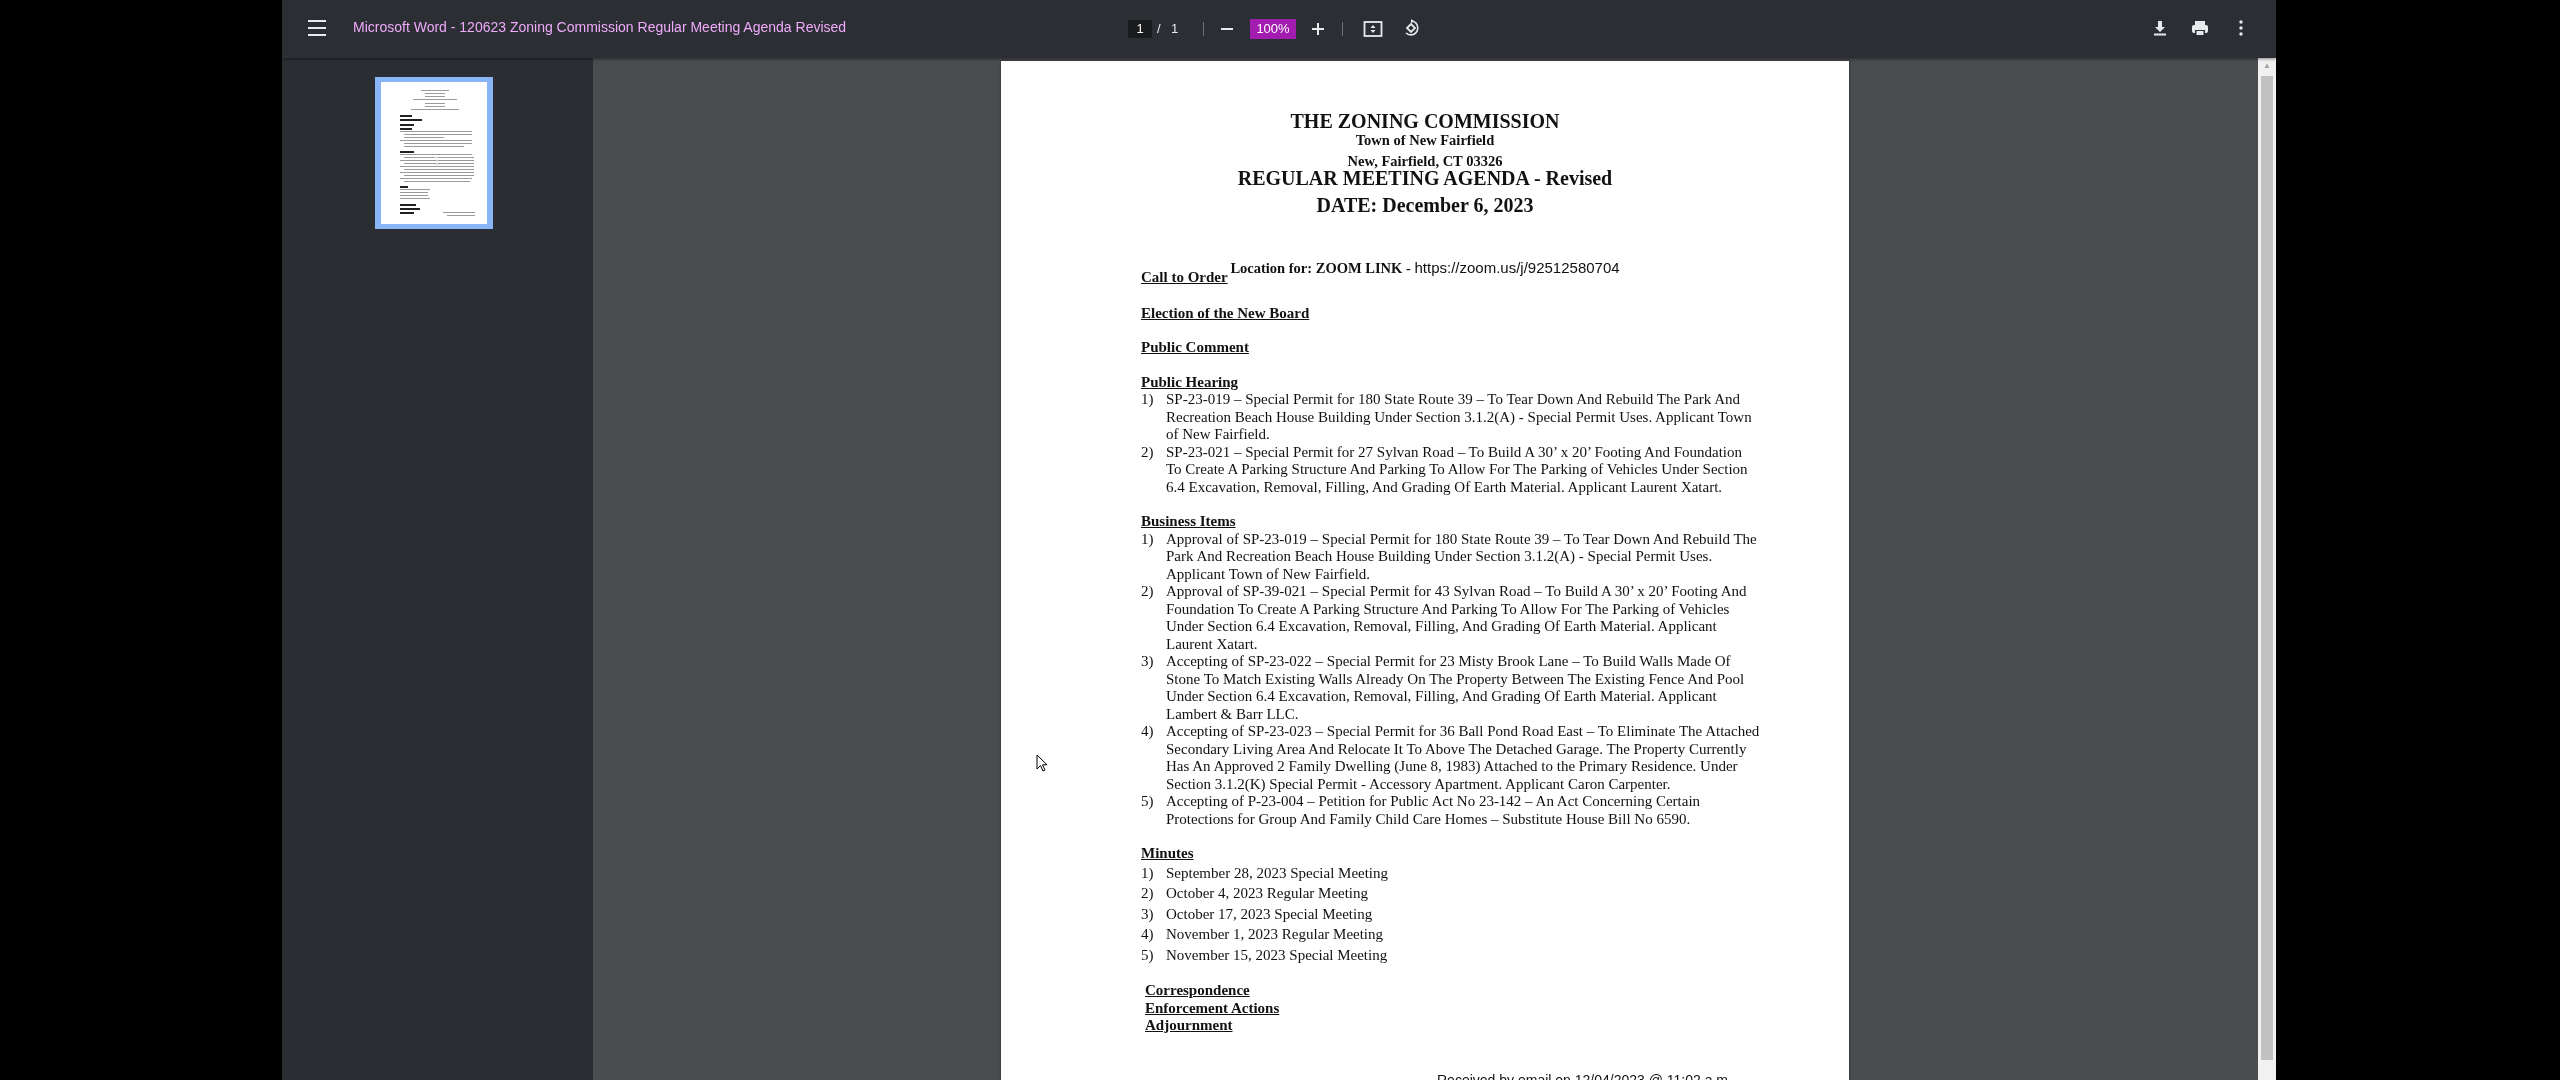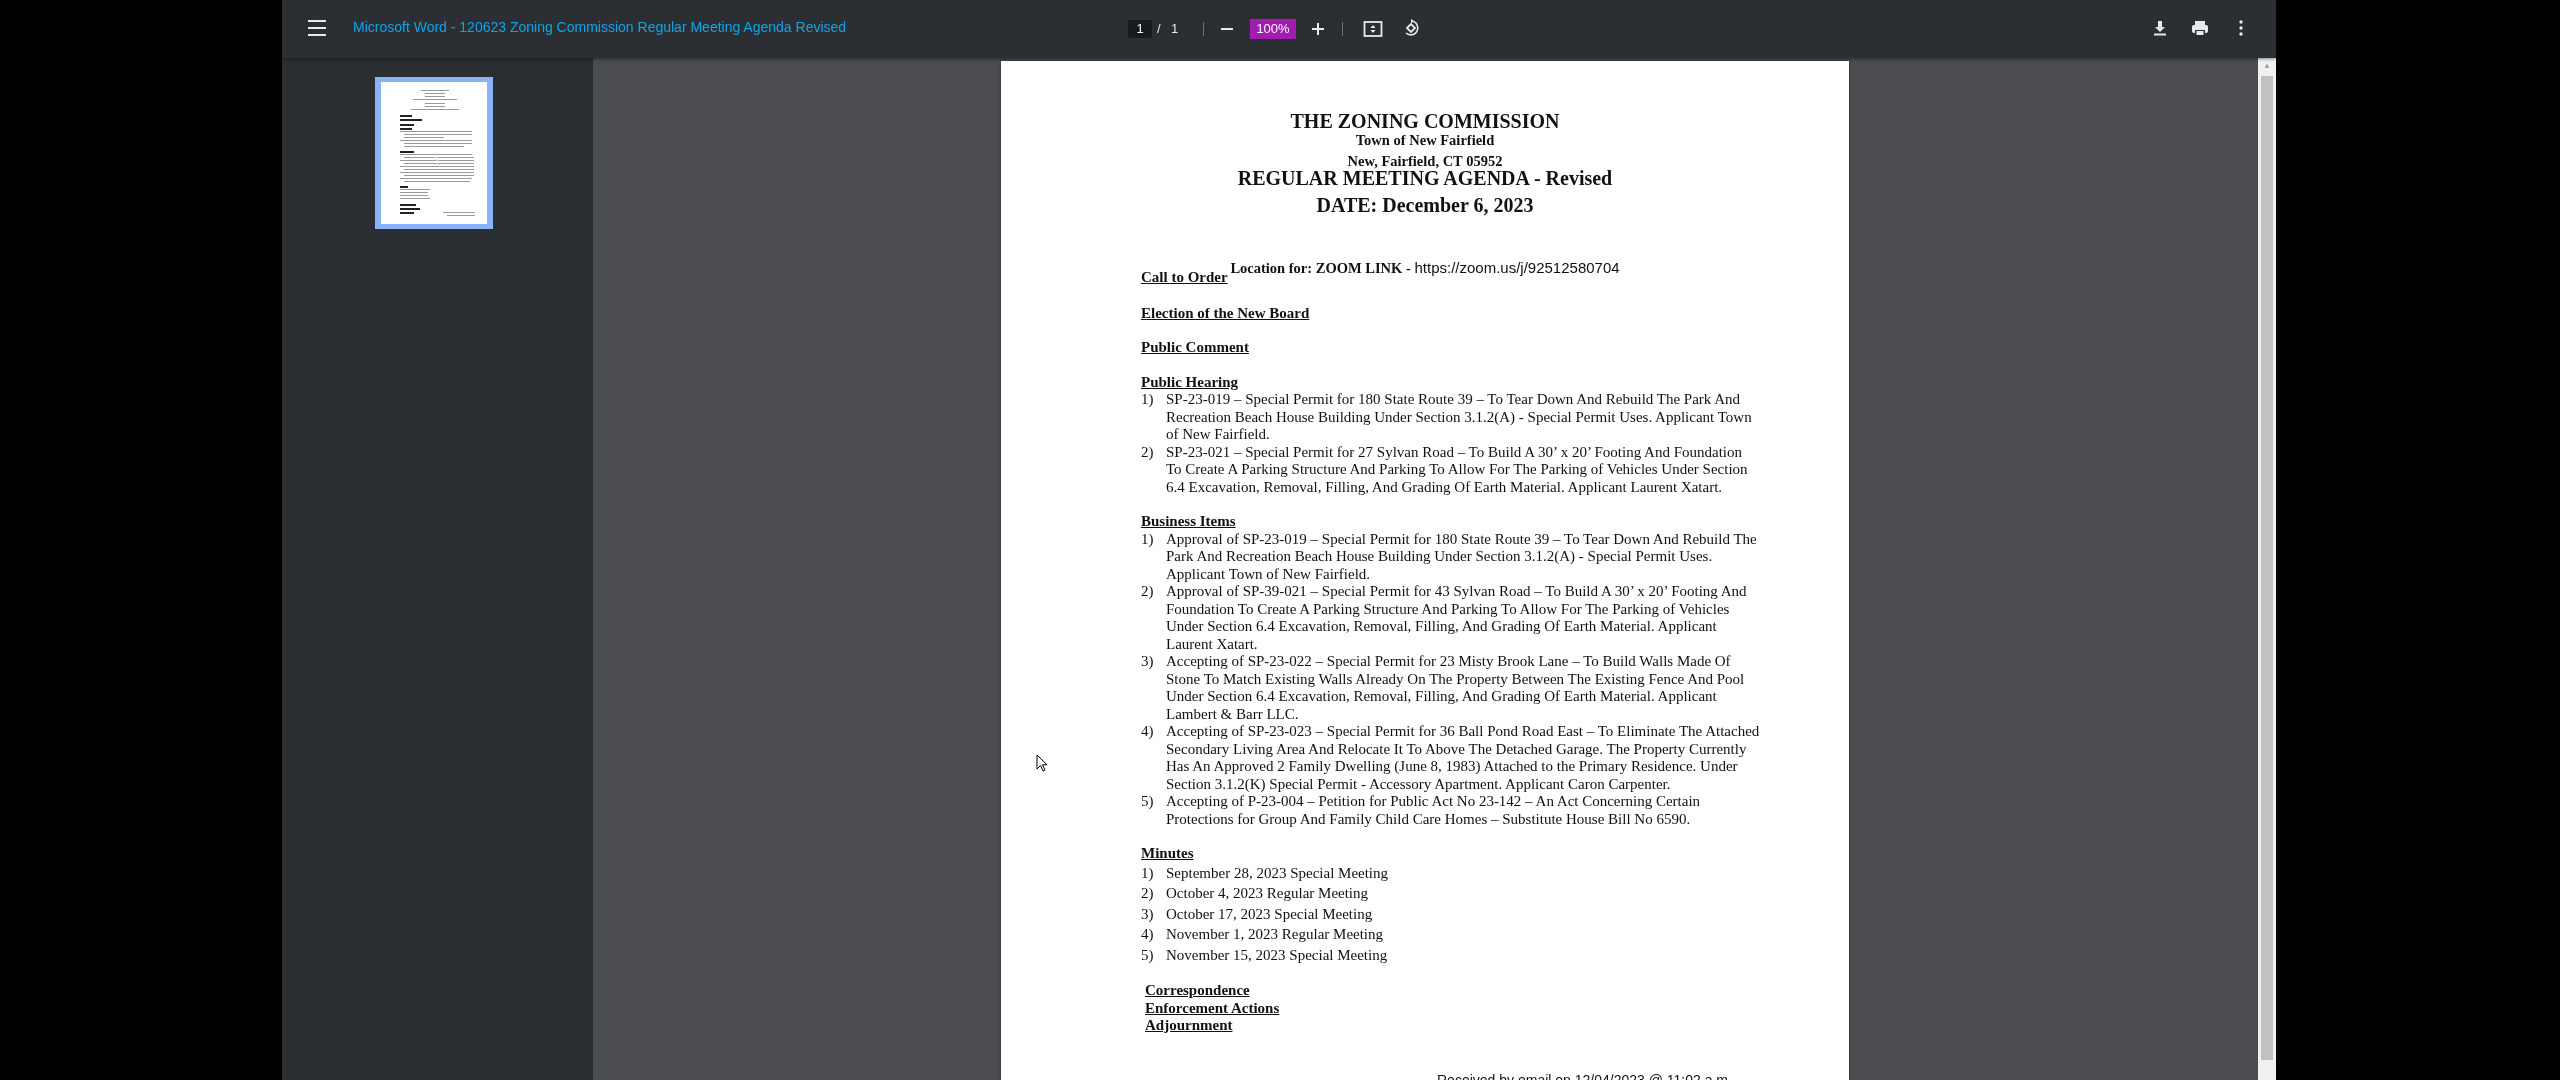--- a/index.html
+++ b/index.html
@@ -2,21 +2,21 @@
 <html><head>
 <meta charset="utf-8">
 <style>
   html, body { margin:0; padding:0; }
   body { width:2560px; height:1080px; background:#000; position:relative; overflow:hidden; font-family:"Liberation Sans", sans-serif; }
   .app { position:absolute; left:282px; top:0; width:1994px; height:1080px; background:#4a4c50; overflow:hidden; }
   .toolbar { position:absolute; left:0; top:0; width:1994px; height:58px; background:#2b2e32; box-shadow:0 1px 3px rgba(0,0,0,0.45); z-index:5; color:#f1f3f4; }
   .tb-abs { position:absolute; }
   .hamburger { left:26px; top:20px; width:18px; height:16px; cursor:pointer; }
   .hamburger span { display:block; height:2px; background:#e8eaed; margin-bottom:5px; }
-  .doc-title { left:71px; top:19px; font-size:14px; color:#0ea5e9; white-space:nowrap; }
+  .doc-title { left:71px; top:19px; font-size:14px; color:#f0abfc; white-space:nowrap; }
   .page-input { left:846px; top:20px; width:24px; height:18px; background:#191b1d; color:#fff; font-size:13px; text-align:center; line-height:18px; border:none; }
   .page-sep { left:875px; top:20px; font-size:13px; color:#e8eaed; line-height:18px; }
   .page-total { left:889px; top:20px; font-size:13px; color:#e8eaed; line-height:18px; }
   .divider { width:1px; height:14px; background:#6e7174; top:22px; }
   .icon-btn { cursor:pointer; display:flex; align-items:center; justify-content:center; }
   .zoom-input { left:968px; top:19px; width:46px; height:20px; background:#a21caf; color:#fff; font-size:13px; text-align:center; line-height:20px; }
   .sidebar { position:absolute; left:0; top:58px; width:311px; height:1022px; background:#2a2d31; }
   .thumb { position:absolute; left:93px; top:19px; width:118px; height:152px; background:#8ab4f8; padding:0; box-sizing:border-box; cursor:pointer; }
   .thumb-inner { position:absolute; left:6px; top:5px; width:106px; height:142px; background:#fff; overflow:hidden; }
   .thumb-line { position:absolute; height:1px; background:#9a9a9a; }
@@ -162,21 +162,21 @@
       </div>
     </div>
     <div class="thumb-label">1</div>
   </div>
 
   <div class="viewer"></div>
 
   <div class="page">
     <div class="hdr h2">Town of New Fairfield</div>
     <div class="hdr h1">THE ZONING COMMISSION</div>
-    <div class="hdr h3">New, Fairfield, CT 05952</div>
+    <div class="hdr h3">New, Fairfield, CT 03326</div>
     <div class="hdr h4">REGULAR MEETING AGENDA - Revised</div>
     <div class="hdr h5">DATE: December 6, 2023</div>
     <div class="hdr h7"><span>Location for: ZOOM LINK - </span><span class="url">https://zoom.us/j/92512580704</span></div>
 
     <div class="body">
       <span class="sec-title">Call to Order</span>
       <div class="gap" style="height:18px;"></div>
       <span class="sec-title">Election of the New Board</span>
       <div class="gap" style="height:17px;"></div>
       <span class="sec-title">Public Comment</span>

